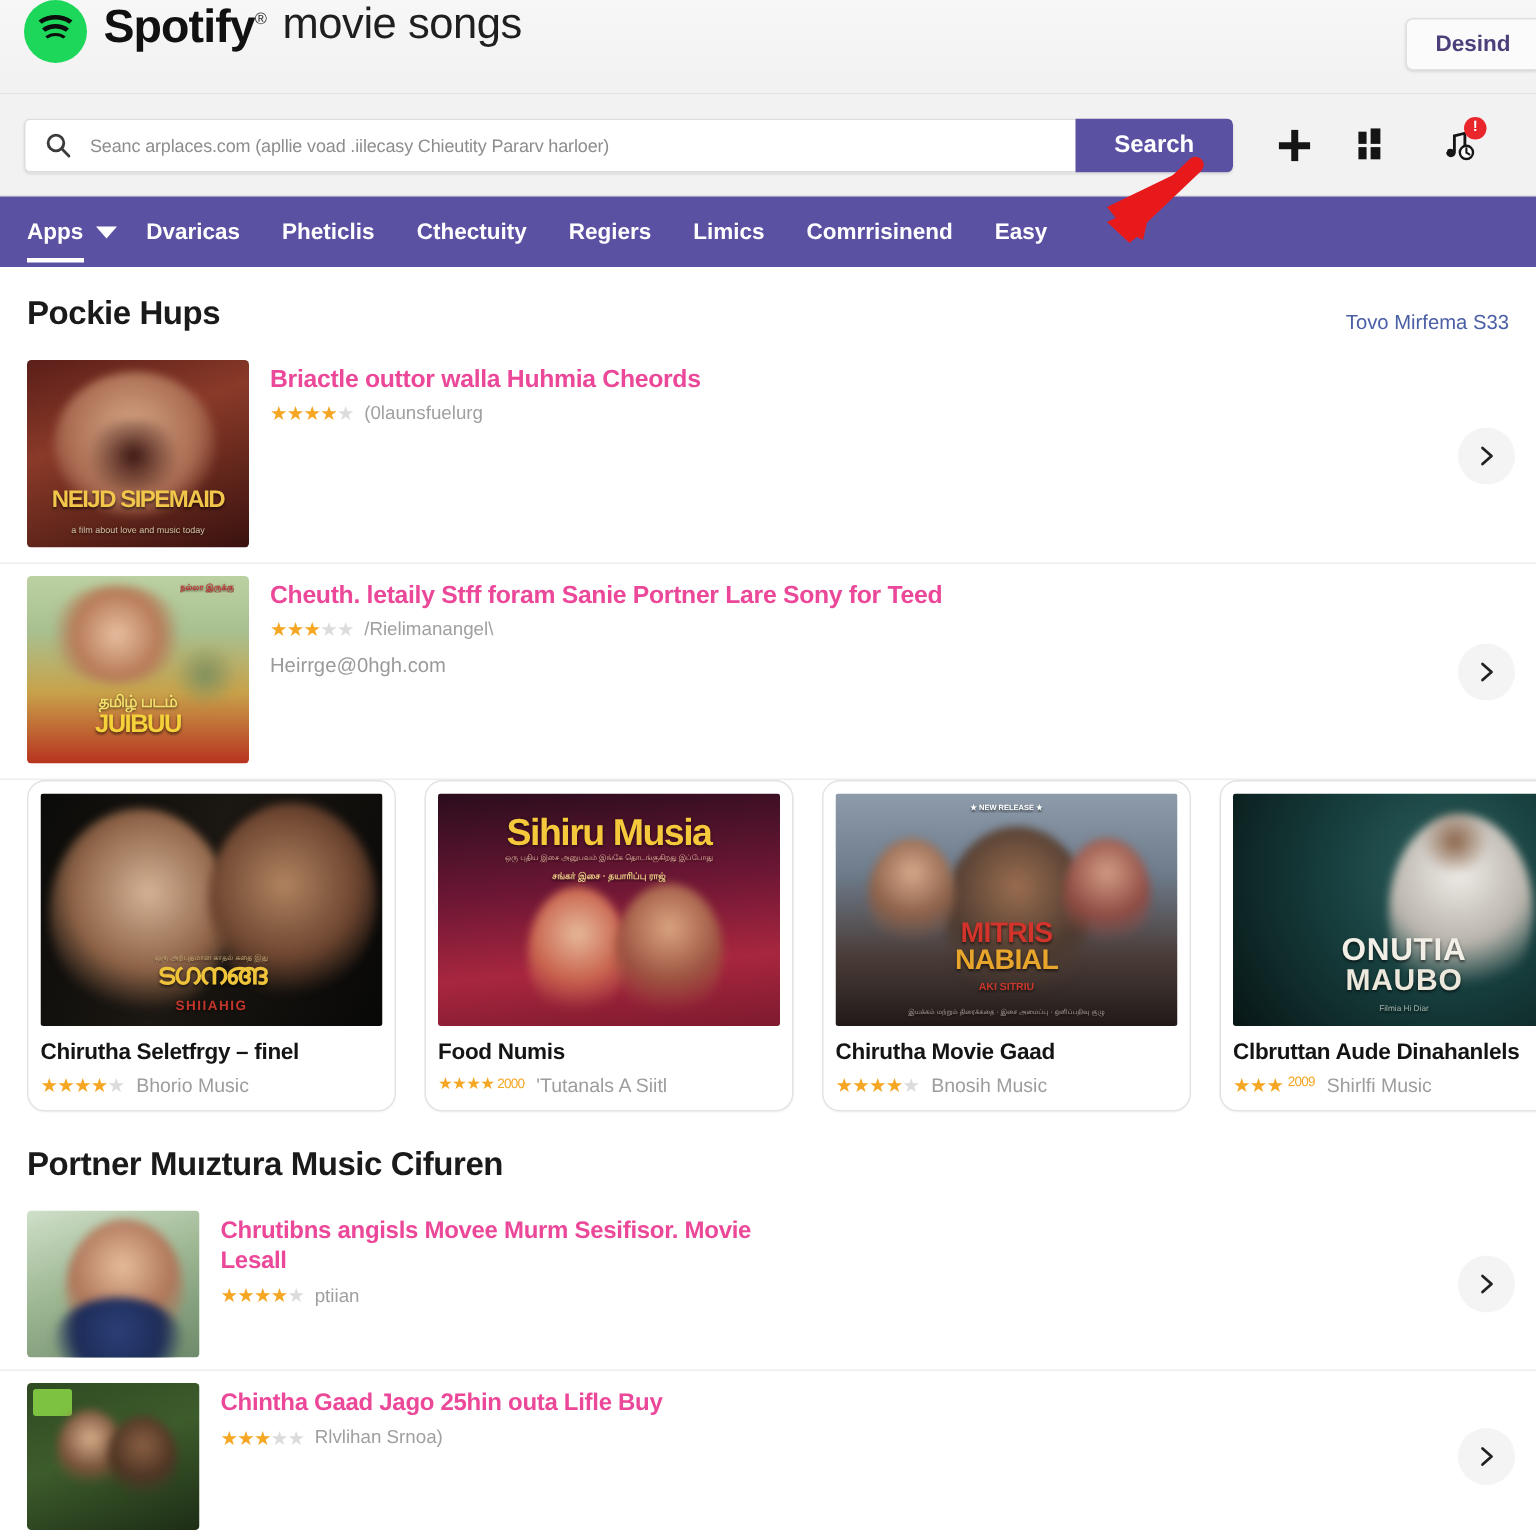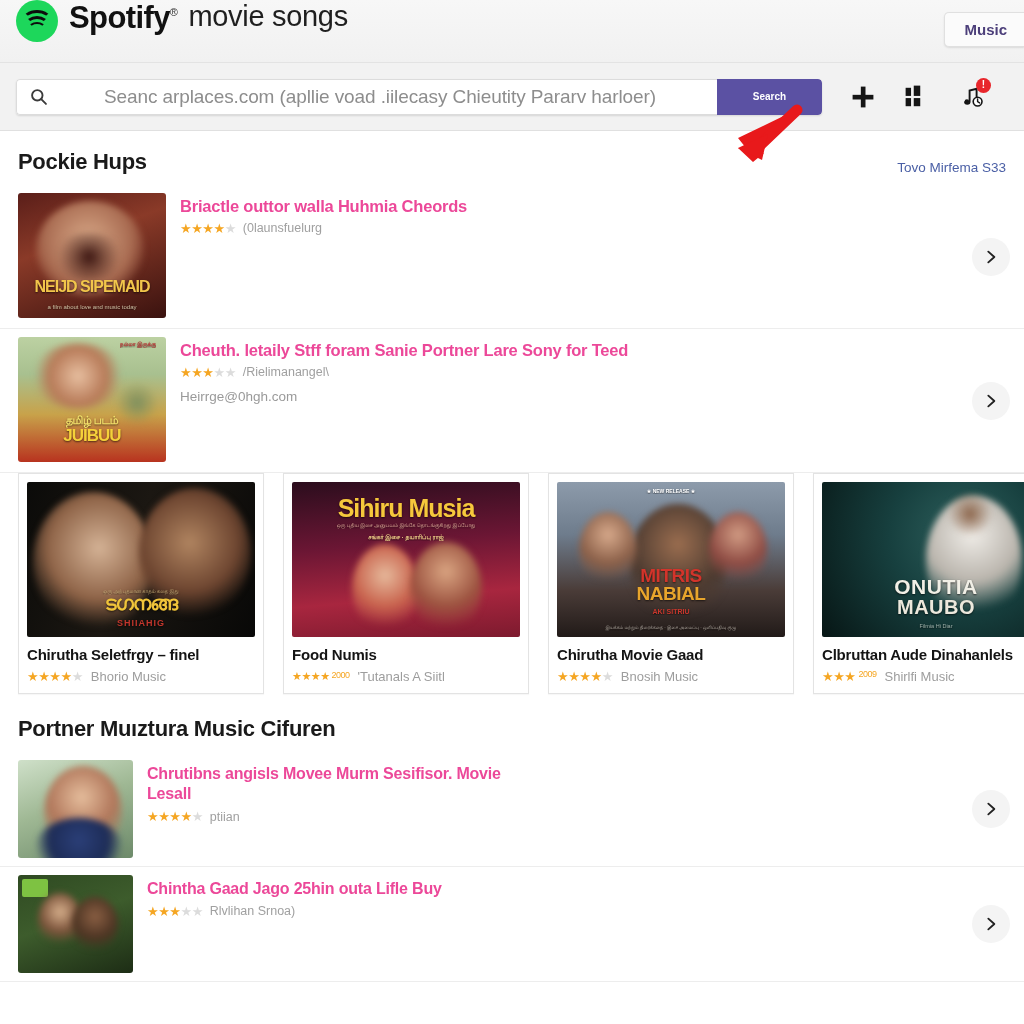--- a/index.html
+++ b/index.html
@@ -67,29 +67,28 @@
     box-shadow: 0 1px 2px rgba(0,0,0,.12);
   }
   .search-field {
     flex: 1 1 auto; background: #fff;
     display: flex; align-items: center; gap: 12px;
     padding: 0 12px; border: 1px solid #dcdcdc; border-right: none;
     border-radius: 4px 0 0 4px;
   }
   .search-icon { flex: 0 0 auto; width: 19px; height: 19px; display:block; }
   .search-placeholder {
-    font-size: 19px; color: #8d8d8d; white-space: nowrap; overflow: hidden;
+    font-size: 12px; color: #8d8d8d; white-space: nowrap; overflow: hidden;
     letter-spacing: -0.1px;
-    margin-left: 44px;
   }
   .search-btn {
     flex: 0 0 auto; width: 105px;
     background: #5b51a3; color: #fff;
     display: flex; align-items: center; justify-content: center;
-    font-size: 10px; font-weight: bold; border-radius: 0 4px 4px 0;
+    font-size: 16px; font-weight: bold; border-radius: 0 4px 4px 0;
   }
   .hdr-icons { display: flex; align-items: center; gap: 28px; margin-left: 28px; }
   .ico { width: 26px; height: 26px; display: block; position: relative; }
   .badge-wrap { position: relative; }
   .badge {
     position: absolute; right: -7px; top: -6px;
     width: 15px; height: 15px; border-radius: 50%;
     background: #e8262b; color: #fff;
     font-size: 10px; font-weight: bold;
     display: flex; align-items: center; justify-content: center;
@@ -148,21 +147,21 @@
   .chev {
     position: absolute; right: 14px; top: 50%; transform: translateY(-50%);
     width: 38px; height: 38px; border-radius: 50%; background: #f4f4f4;
     display: flex; align-items: center; justify-content: center;
   }
 
   
   .cards { display: flex; gap: 19px; padding: 0 0 0 18px; }
   .card {
     width: 246px; flex: 0 0 auto;
-    border: 1px solid #e3e3e3; border-radius: 0; background: #fff;
+    border: 1px solid #e3e3e3; border-radius: 12px; background: #fff;
     padding: 8px 8px 9px 8px;
     box-shadow: 0 1px 1px rgba(0,0,0,.03);
   }
   .card-img { width: 100%; height: 155px; border-radius: 2px; overflow: hidden; position: relative; }
   .card-title { font-size: 15px; font-weight: bold; color: #141414; margin-top: 9px; letter-spacing:-0.2px; white-space:nowrap; overflow:hidden; }
   .card-meta { display: flex; align-items: center; gap: 8px; margin-top: 6px; }
   .card-sub { font-size: 13px; color: #9d9d9d; white-space: nowrap; }
 
   
   .row-sm { display:flex; align-items:flex-start; gap: 14px; padding: 8px 34px 8px 18px; border-bottom:1px solid #ededed; position:relative; }
@@ -187,21 +186,21 @@
   <div class="brandbar">
     <div class="spotify-logo">
       <i class="w1"></i>
         <i class="w2"></i>
         <i class="w3"></i>
     </div>
     <div class="brand-word">
       <span>Spotify</span><span class="brand-reg">®</span>
     </div>
     <div class="brand-sub">movie songs</div>
-    <div class="desind-btn">Music</div>
+    <div class="desind-btn">Desind</div>
   </div>
 
   <div class="searchrow">
     <div class="search-wrap">
       <div class="search-field">
         <svg class="search-icon" viewBox="0 0 24 24" fill="none" stroke="#3b3b3b" stroke-width="2.4">
           <circle cx="10.5" cy="10.5" r="6.6"></circle>
             <line x1="15.4" y1="15.4" x2="21.4" y2="21.4" stroke-linecap="round"></line>
         </svg>
         <span class="search-placeholder">Seanc arplaces.com (apllie voad .iilecasy Chieutity Pararv harloer)</span>
@@ -225,20 +224,34 @@
           <path d="M7 17.5a2.3 2.3 0 1 0 4.6 0V6.5l7 -1.7v9.2" fill="none" stroke="#151515" stroke-width="1.9"></path>
           <circle cx="8.9" cy="17.5" r="2.3" fill="#151515"></circle>
           <circle cx="19.6" cy="17.6" r="4.4" fill="#fff" stroke="#151515" stroke-width="1.6"></circle>
           <path d="M19.6 14.9v2.8l2 1.2" fill="none" stroke="#151515" stroke-width="1.4" stroke-linecap="round"></path>
         </svg>
         <span class="badge">!</span>
       </span>
     </div>
   </div>
 
+  <div class="navbar">
+    <div class="nav-item first">
+      <span>Apps</span>
+      <span class="ul"></span>
+    </div>
+    <div class="caret"></div>
+    <div class="nav-item">Dvaricas</div>
+    <div class="nav-item">Pheticlis</div>
+    <div class="nav-item">Cthectuity</div>
+    <div class="nav-item">Regiers</div>
+    <div class="nav-item">Limics</div>
+    <div class="nav-item">Comrrisinend</div>
+    <div class="nav-item">Easy</div>
+  </div>
 
   <svg class="red-arrow" width="120" height="62" viewBox="0 0 120 62">
     <path d="M110 4 L63 48 L74 49 L63 58 L48 44 L56 44 L48 34 Z" fill="#e8191b"></path>
     <path d="M107 6 L66 45" stroke="#e8191b" stroke-width="11" stroke-linecap="round"></path>
     <path d="M78 30 L72 56 L48 44 Z" fill="#e8191b"></path>
   </svg>
 
   <div class="content">
 
     <div class="sec-head">

